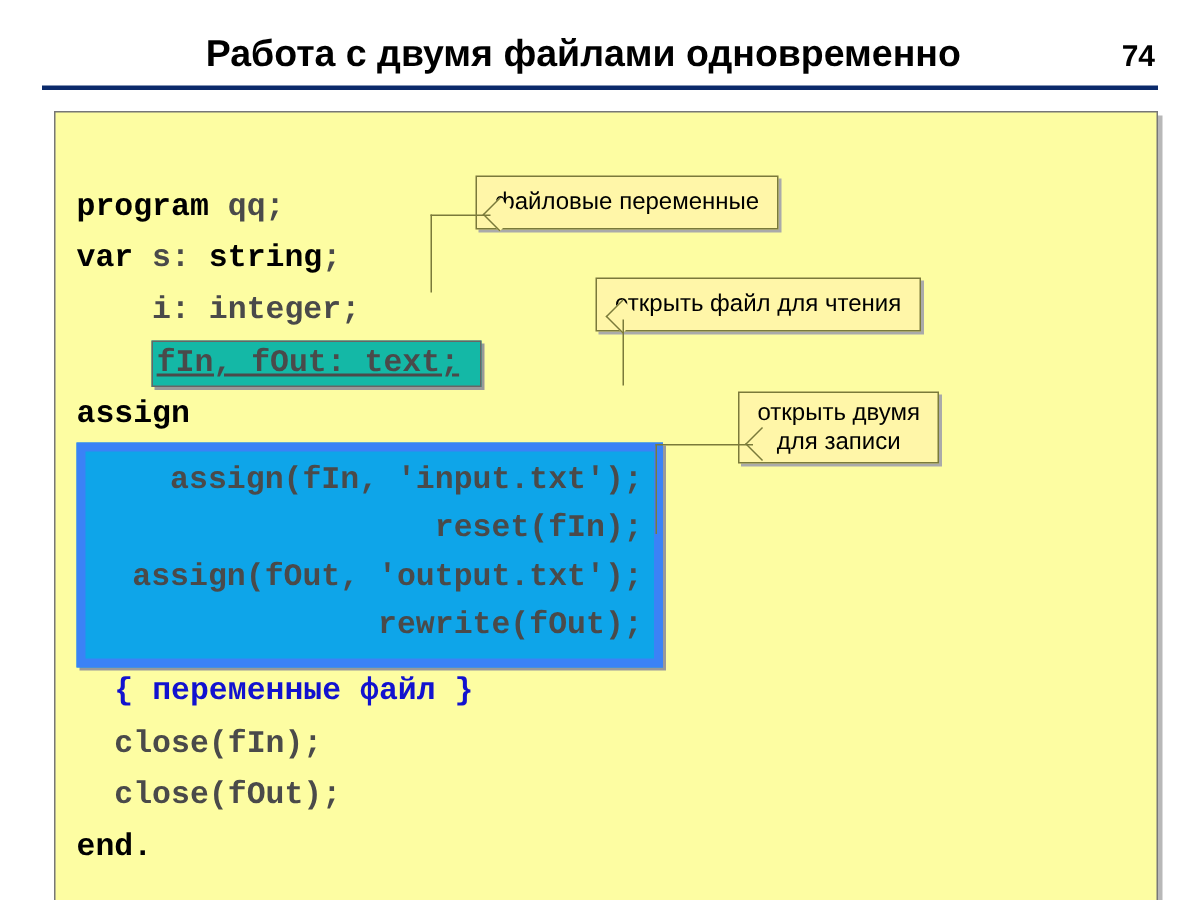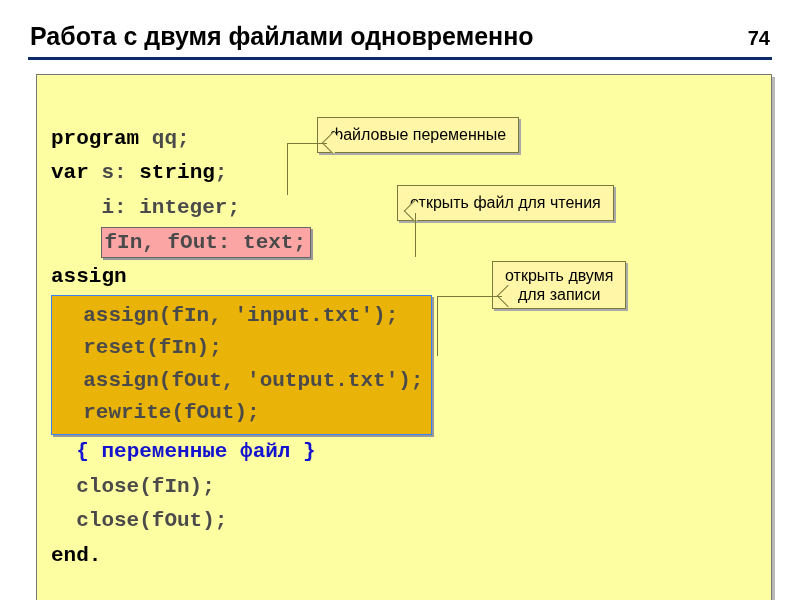--- a/index.html
+++ b/index.html
@@ -7,20 +7,21 @@
     width: 800px; height: 600px;
     background: #fff;
     font-family: Arial, Helvetica, sans-serif;
     position: relative;
     overflow: hidden;
   }
   .header {
     display: flex;
     align-items: baseline;
     padding: 22px 30px 6px 30px;
+    text-align: center;
   }
   .title {
     font-size: 25px;
     font-weight: bold;
     color: #000;
     flex: 1;
   }
   .page-num {
     font-size: 20px;
     font-weight: bold;
@@ -41,34 +42,36 @@
     font-family: "Courier New", Courier, monospace;
     font-size: 21px;
     font-weight: bold;
     color: #4a4a4a;
     line-height: 1.65;
     white-space: pre;
   }
   .kw { color: #000; }
   .comment { color: #1212cf; }
   .hl-inline {
-    background: #fca5a5;
+    background: #14b8a6;
     border: 1px solid #666;
     box-shadow: 2px 2px 0 #999;
-    padding: 1px 4px 1px 2px;
+    padding: 1px 14px 1px 2px;
     display: inline-block;
     line-height: 1.3;
+    text-decoration: underline;
   }
   .hl-block {
-    background: #eab308;
-    border: 1px solid #3b82f6;
+    background: #0ea5e9;
+    border: 6px solid #3b82f6;
     box-shadow: 2px 2px 0 #999;
     padding: 4px 8px 4px 6px;
     display: inline-block;
     line-height: 1.55;
+    text-align: right;
   }
   .callout {
     position: absolute;
     background: #fff6a8;
     border: 1px solid #7a7a3a;
     box-shadow: 2px 2px 0 #aaa;
     padding: 4px 12px;
     font-family: Arial, sans-serif;
     font-size: 16px;
     font-weight: normal;

